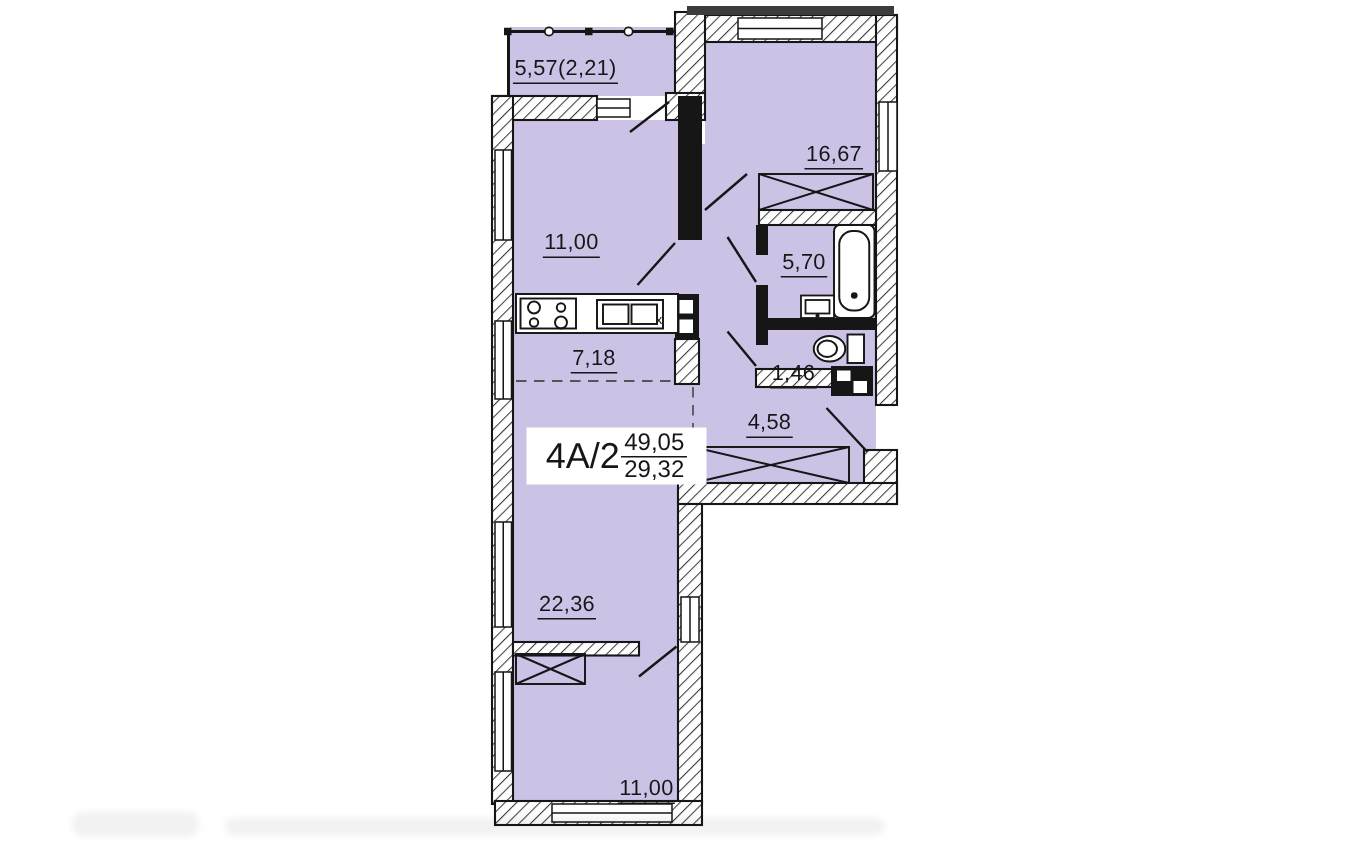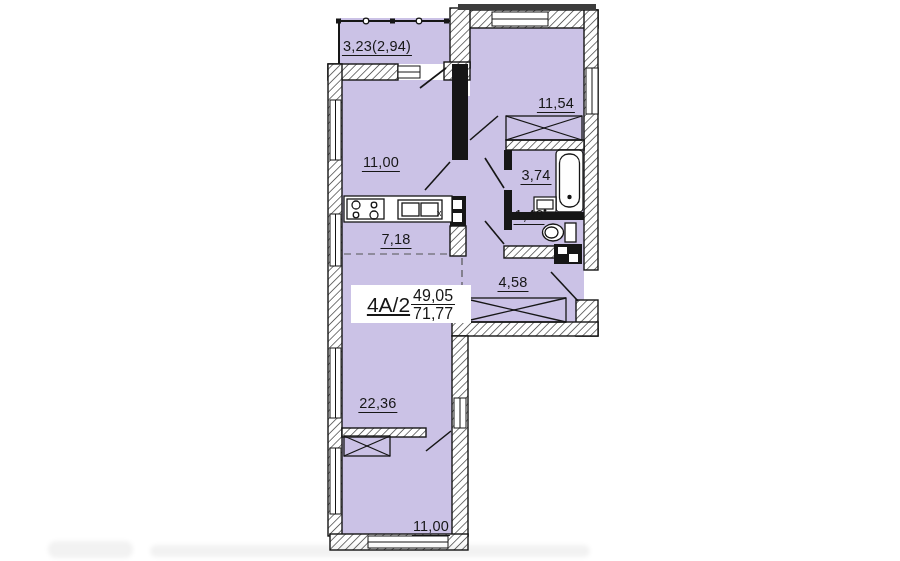--- a/index.html
+++ b/index.html
@@ -11,21 +11,21 @@
   .rlabel{
     position:absolute;transform:translate(-50%,-50%);
     font-size:14.5px;letter-spacing:.2px;white-space:nowrap;
   }
   .rlabel span{display:inline-block;border-bottom:1.4px solid #161616;padding:0 1px 1px 1px;}
   #apt-label{
     position:absolute;left:351px;top:285px;width:120px;height:38px;
     background:#fff;display:flex;align-items:center;justify-content:center;
     z-index:5;
   }
-  #apt-type{font-size:21px;line-height:25px;text-decoration:underline;}
+  #apt-type{font-size:24px;line-height:25px;}
   .frac{display:inline-flex;flex-direction:column;margin-left:1px;text-align:left;}
   .frac .num{font-size:16px;line-height:17px;border-bottom:1.6px solid #161616;padding:0 2px;}
   .frac .den{font-size:16px;line-height:17px;padding:0 2px;}
   .wm{position:absolute;background:rgba(0,0,0,0.05);filter:blur(2px);border-radius:8px;}
   #wm-blob{left:48px;top:541px;width:85px;height:17px;}
   #wm-bar{left:150px;top:545px;width:440px;height:12px;border-radius:6px;}
 </style>
 </head>
 <body>
 
@@ -174,34 +174,34 @@
       <rect x="537" y="200" width="16" height="9" fill="none"></rect>
       <circle cx="545" cy="210.5" r="1.4" fill="#161616" stroke="none"></circle>
     </g>
     <g fill="#ffffff" stroke="#161616" stroke-width="1.3">
       <rect x="565" y="223" width="11" height="19"></rect>
       <ellipse cx="553" cy="232.5" rx="10.5" ry="8.5"></ellipse>
       <ellipse cx="551.5" cy="232.5" rx="6.5" ry="5.5" fill="none"></ellipse>
     </g>
   </svg>
 
-  <div class="rlabel" style="left:377px;top:47px"><span>3,23(2,94)</span></div>
-  <div class="rlabel" style="left:556px;top:104px"><span>11,54</span></div>
+  <div class="rlabel" style="left:377px;top:47px"><span>5,57(2,21)</span></div>
+  <div class="rlabel" style="left:556px;top:104px"><span>16,67</span></div>
   <div class="rlabel" style="left:381px;top:163px"><span>11,00</span></div>
   <div class="rlabel" style="left:396px;top:240px"><span>7,18</span></div>
-  <div class="rlabel" style="left:536px;top:176px"><span>3,74</span></div>
-  <div class="rlabel" style="left:529px;top:216px"><span>1,46</span></div>
+  <div class="rlabel" style="left:536px;top:176px"><span>5,70</span></div>
+  <div class="rlabel" style="left:529px;top:250px"><span>1,46</span></div>
   <div class="rlabel" style="left:513px;top:283px"><span>4,58</span></div>
   <div class="rlabel" style="left:378px;top:404px"><span>22,36</span></div>
   <div class="rlabel" style="left:431px;top:527px"><span>11,00</span></div>
 
   <div id="apt-label">
     <span id="apt-type">4А/2</span>
     <span class="frac">
       <span class="num">49,05</span>
-      <span class="den">71,77</span>
+      <span class="den">29,32</span>
     </span>
   </div>
 
   <div class="wm" id="wm-blob"></div>
   <div class="wm" id="wm-bar"></div>
 
 </div>
 
 </body></html>

